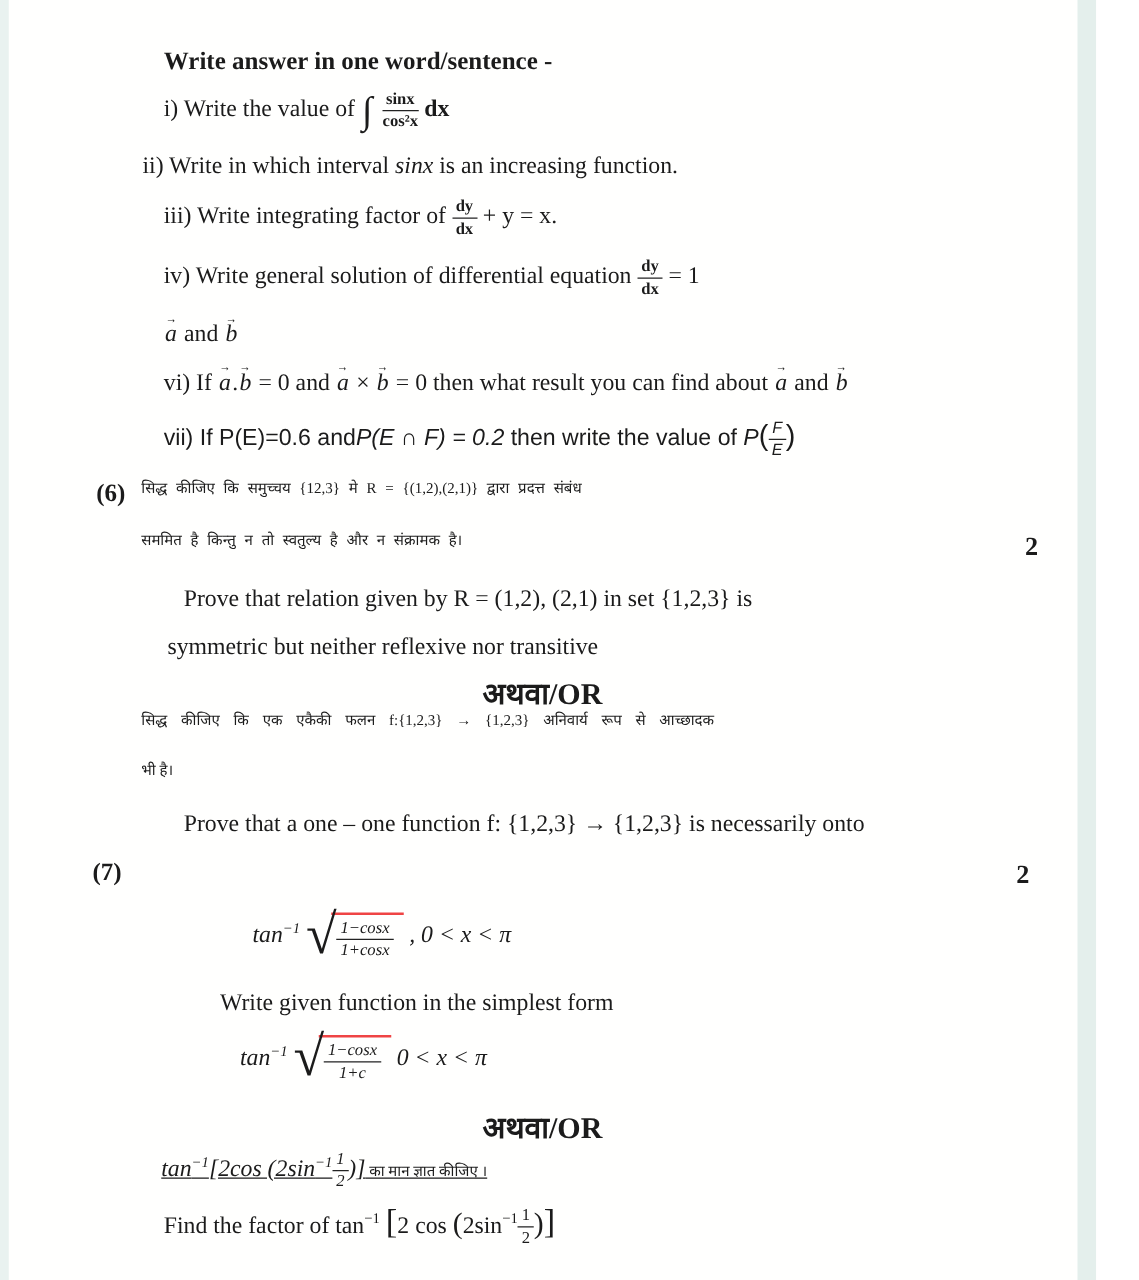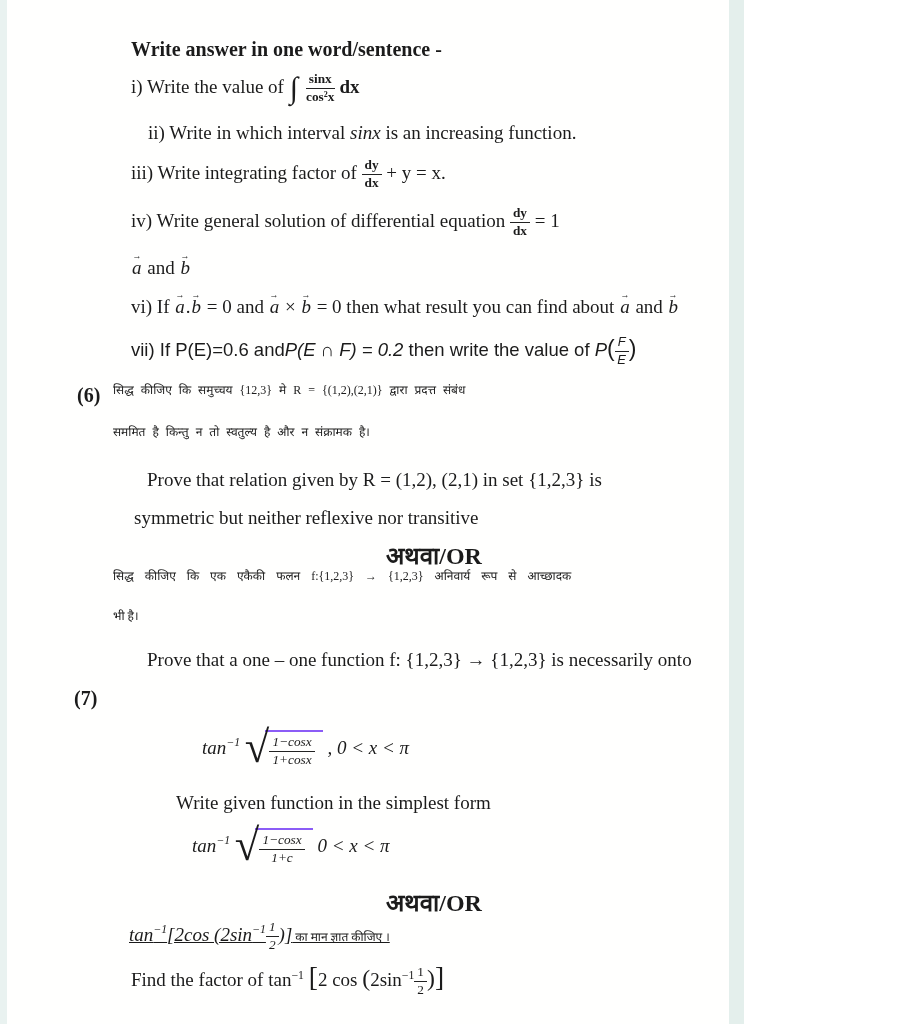--- a/index.html
+++ b/index.html
@@ -1,16 +1,16 @@
 <!DOCTYPE html>
 <html><head>
 <meta charset="utf-8">
 <style>
   html,body{margin:0;padding:0;background:#ffffff;}
-  .page{position:relative;width:744px;height:1024px;background:#fffffe;overflow:hidden;
+  .page{position:relative;width:877px;height:1024px;background:#fffffe;overflow:hidden;
         font-family:"Liberation Serif",serif;color:#1b1b1b;}
   .edge{position:absolute;top:0;height:100%;}
   .edge-left{left:0;width:7px;background:#e9f2f0;}
   .edge-right{right:0;width:15px;background:#e4efec;}
   .line{position:absolute;white-space:nowrap;font-size:19px;line-height:1.25;}
   .bold{font-weight:bold;}
   .it{font-style:italic;}
   .sans{font-family:"Liberation Sans",sans-serif;}
   .marks{font-weight:bold;font-size:21px;}
   .qnum{font-weight:bold;font-size:20px;}
@@ -18,21 +18,21 @@
   .frac{display:inline-flex;flex-direction:column;vertical-align:middle;text-align:center;
         font-size:0.70em;line-height:1.12;}
   .frac .num{display:block;border-bottom:1.4px solid #222;padding:0 3px 1px;}
   .frac .den{display:block;padding-top:1px;}
   .mb{font-weight:bold;}
   
   .int{font-size:1.6em;vertical-align:middle;line-height:0.9;margin:0 3px 0 1px;font-style:normal;}
   
   .sqrt{display:inline-flex;align-items:center;vertical-align:middle;}
   .sqrt .rad{font-size:2.35em;line-height:0.8;font-style:normal;transform:translateY(-2px);}
-  .sqrt .body{border-top:2px solid #8b5cf6;padding:3px 8px 1px 4px;margin-left:-4px;}
+  .sqrt .body{border-top:2px solid #ef4444;padding:3px 8px 1px 4px;margin-left:-4px;}
   
   .vec{position:relative;display:inline-block;font-style:italic;margin:0 1px;}
   .vec .vec-arrow{position:absolute;top:-0.66em;left:50%;transform:translateX(-50%) scaleX(.85);
         font-size:0.56em;font-style:normal;}
   sup{font-size:0.62em;}
   .bigp{font-size:1.25em;}
   .bigb{font-size:1.45em;font-weight:normal;}
   .hindi{font-size:12px;}
   .ws1{word-spacing:4px;}
   .ws2{word-spacing:8px;}
@@ -52,21 +52,21 @@
   <div class="line" style="top:72px;left:131px;">
     <span>i) Write the value of </span>
     <span class="int">∫</span>
     <span class="frac mb">
         <span class="num">sinx</span>
         <span class="den">cos²x</span>
       </span>
     <span class="bold">dx</span>
   </div>
 
-  <div class="line" style="top:121px;left:148px;font-family:Liberation Serif, serif;">
+  <div class="line" style="top:121px;left:114px;font-family:Liberation Serif, serif;">
     <span>ii) Write in which interval </span><span class="it">sinx</span><span> is an increasing function.</span>
   </div>
 
   <div class="line" style="top:158px;left:131px;">
     <span>iii) Write integrating factor of  </span>
     <span class="frac mb">
         <span class="num">dy</span>
         <span class="den">dx</span>
       </span>
     <span>+ y = x.</span>

